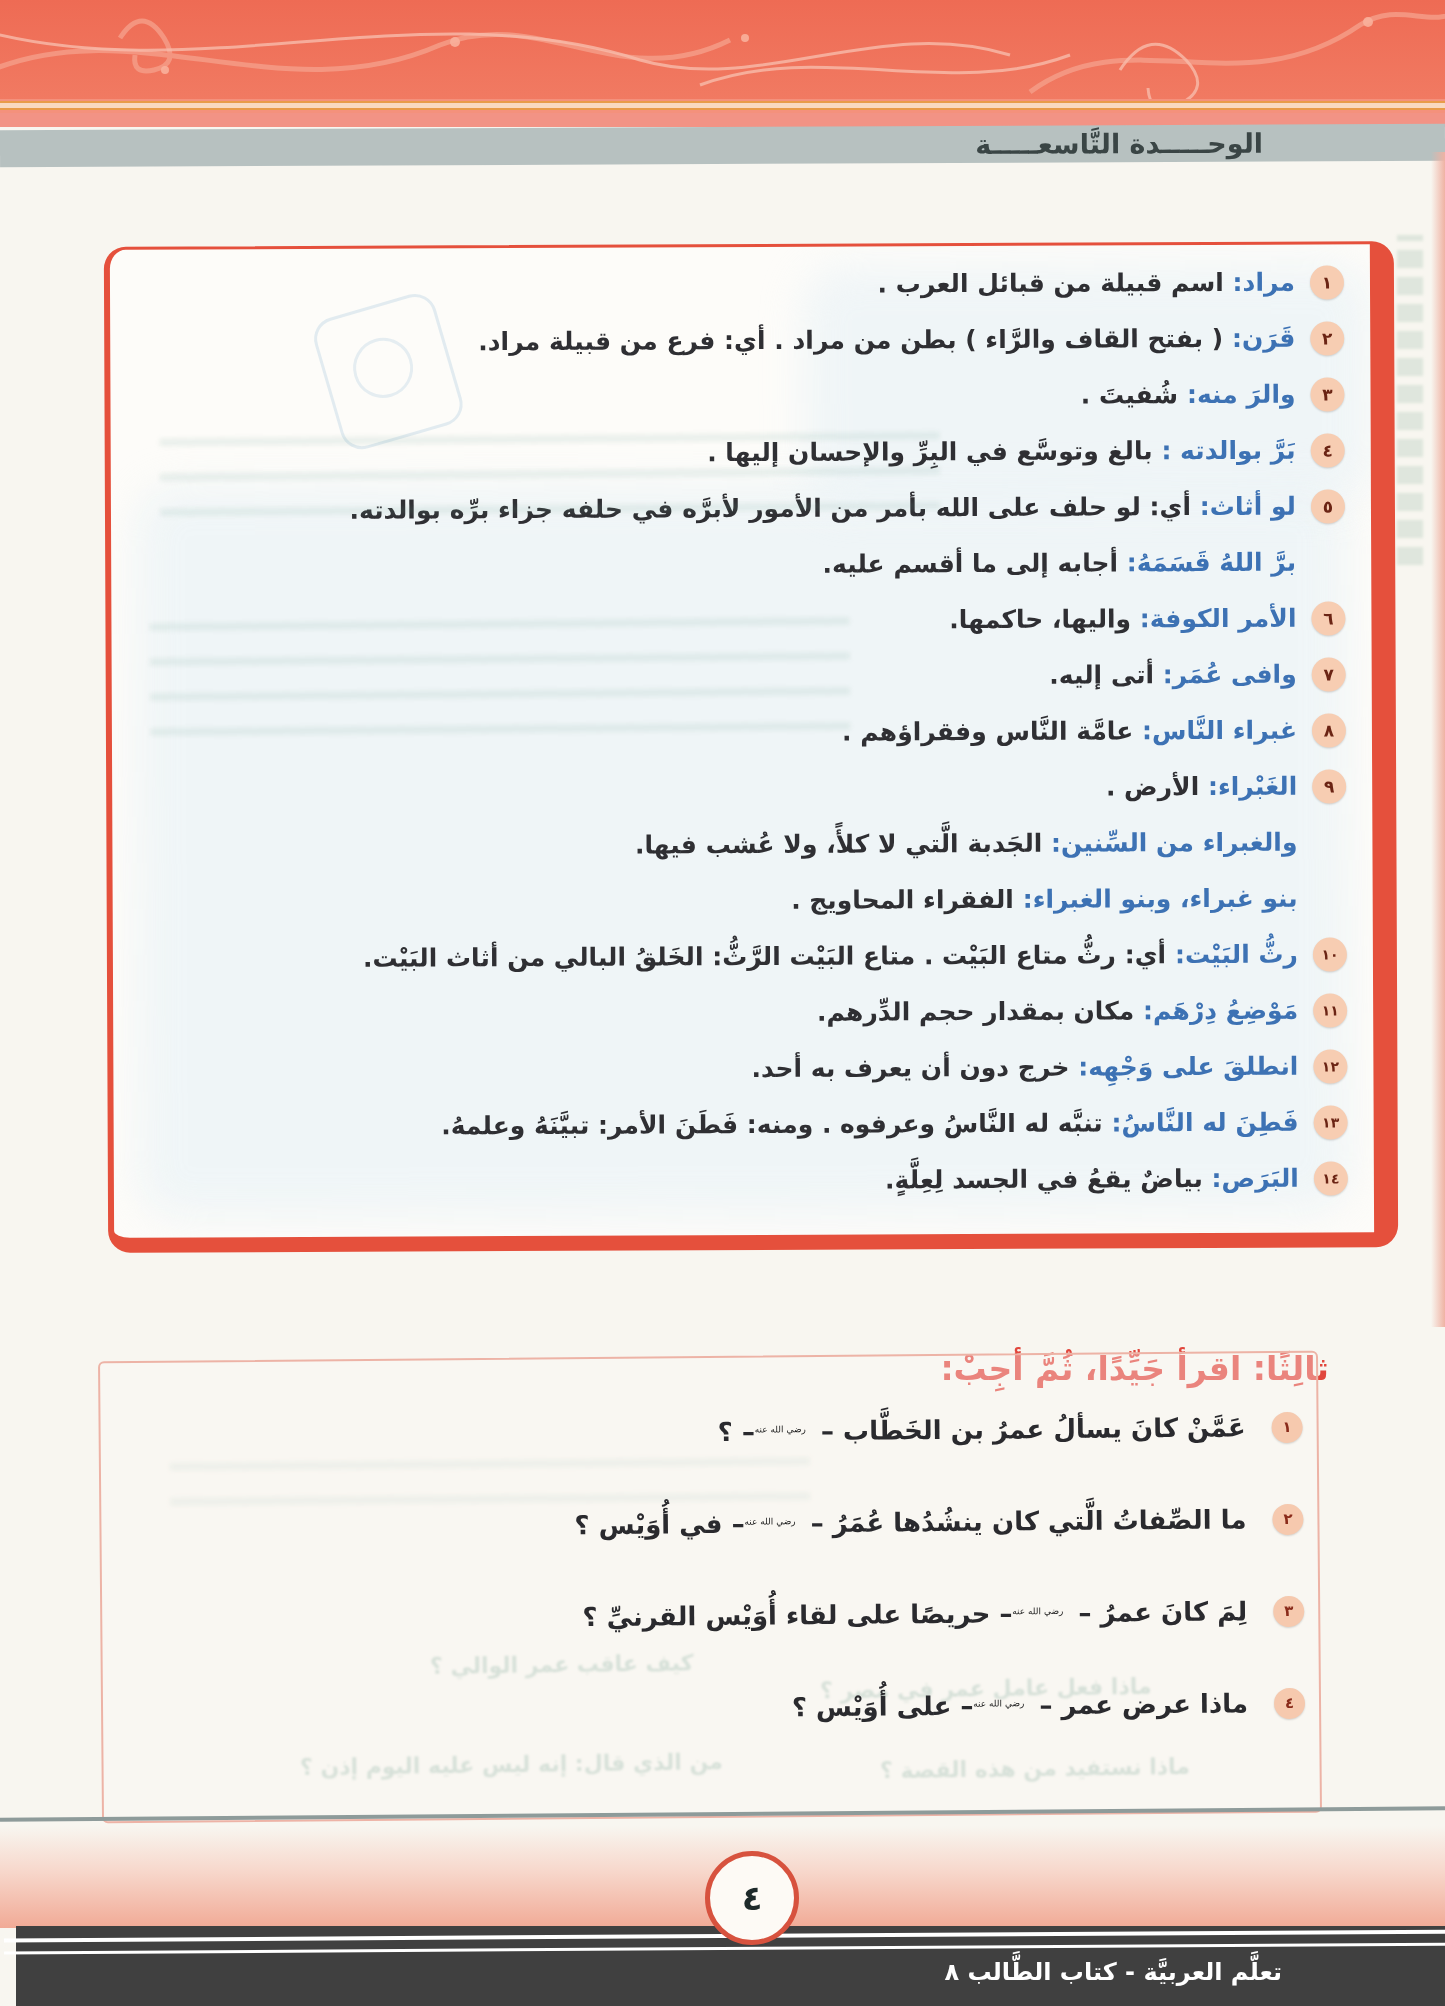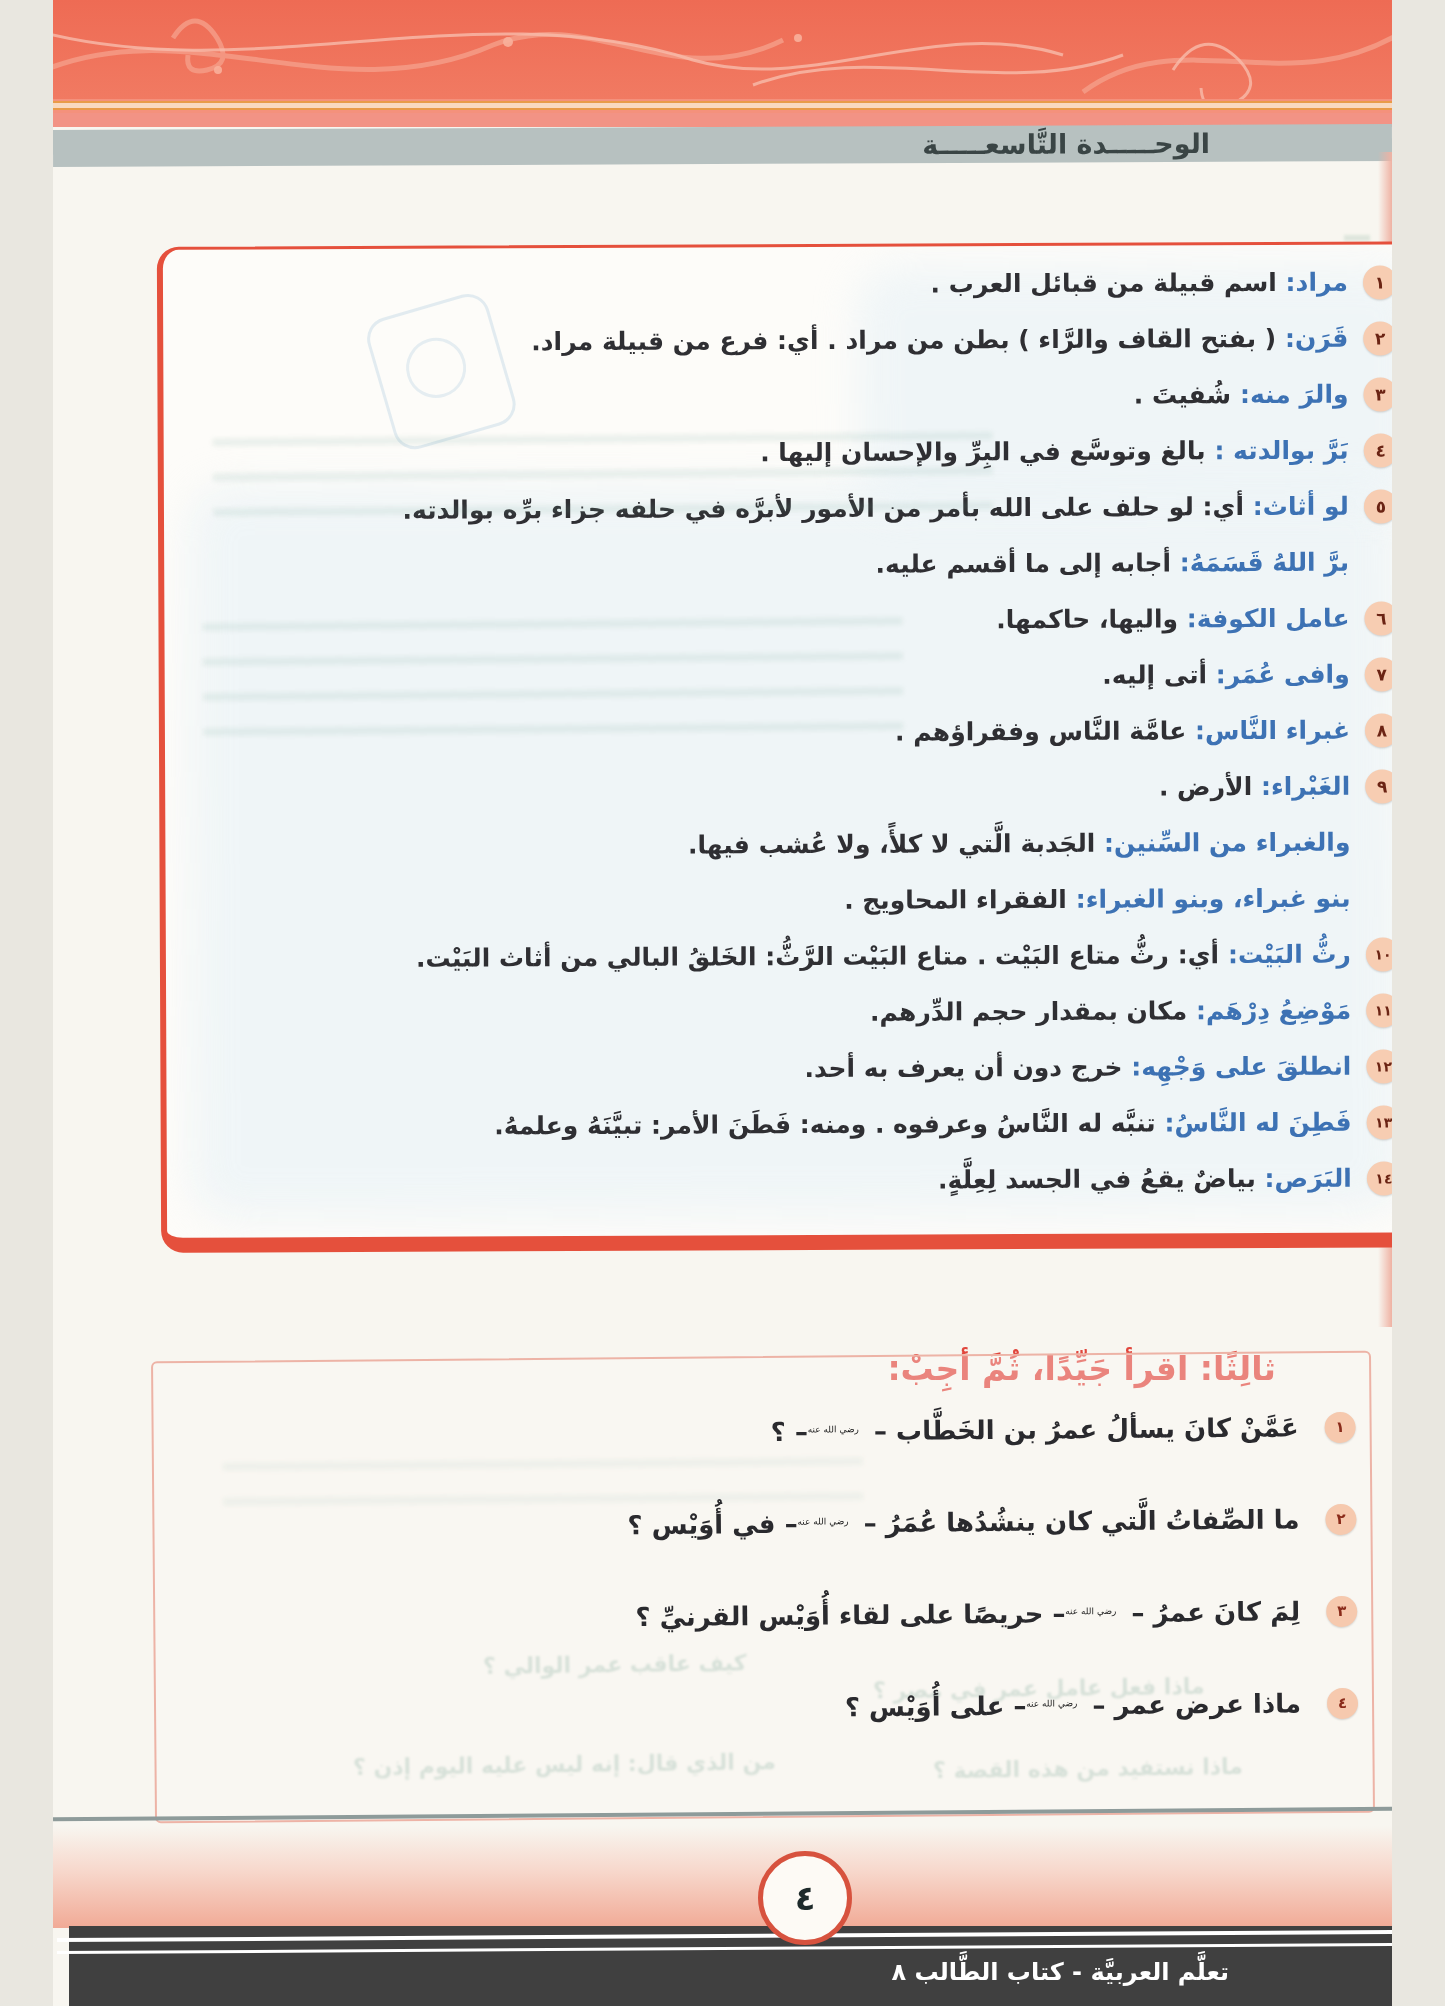--- a/index.html
+++ b/index.html
@@ -1,16 +1,16 @@
 <!DOCTYPE html>
 <html lang="ar" dir="rtl"><head>
 <meta charset="utf-8">
 <style>
   html,body{margin:0;padding:0;background:#e9e7e0;}
-  .page{position:relative;width:1339px;height:2006px;margin:0 auto;overflow:hidden;
+  .page{position:relative;width:1445px;height:2006px;margin:0 auto;overflow:hidden;
         background:#f8f6f0;font-family:"DejaVu Sans",sans-serif;direction:rtl;}
 
   
   .hdr{position:absolute;top:0;left:0;right:0;height:100px;
        background:linear-gradient(180deg,#ee6b54 0%,#f17a62 100%);}
   .hdr svg{position:absolute;top:0;left:0;}
   .hdr-lines{position:absolute;top:99px;left:0;right:0;height:14px;
        background:linear-gradient(180deg,#f4917c 0%,#f4917c 14%,#e99b49 14%,#e99b49 30%,
                   #f9d9c0 30%,#f9d9c0 66%,#e99b49 66%,#e99b49 82%,#f4917c 82%,#f4917c 100%);}
   .hdr-pink{position:absolute;top:113px;left:0;right:0;height:14px;background:#f29385;}
@@ -139,21 +139,21 @@
         <div class="vrow">
           <span class="vbadge">٥</span>
           <div class="vtext"><span class="term">لو أثاث:</span><span class="def"> أي: لو حلف على الله بأمر من الأمور لأبرَّه في حلفه جزاء برِّه بوالدته.</span></div>
         </div>
         <div class="vrow cont">
           <span class="vbadge"></span>
           <div class="vtext"><span class="term">برَّ اللهُ قَسَمَهُ:</span><span class="def"> أجابه إلى ما أقسم عليه.</span></div>
         </div>
         <div class="vrow">
           <span class="vbadge">٦</span>
-          <div class="vtext"><span class="term">عامل الكوفة:</span><span class="def"> واليها، حاكمها.</span></div>
+          <div class="vtext"><span class="term">الأمر الكوفة:</span><span class="def"> واليها، حاكمها.</span></div>
         </div>
         <div class="vrow">
           <span class="vbadge">٧</span>
           <div class="vtext"><span class="term">وافى عُمَر:</span><span class="def"> أتى إليه.</span></div>
         </div>
         <div class="vrow">
           <span class="vbadge">٨</span>
           <div class="vtext"><span class="term">غبراء النَّاس:</span><span class="def"> عامَّة النَّاس وفقراؤهم .</span></div>
         </div>
         <div class="vrow">

